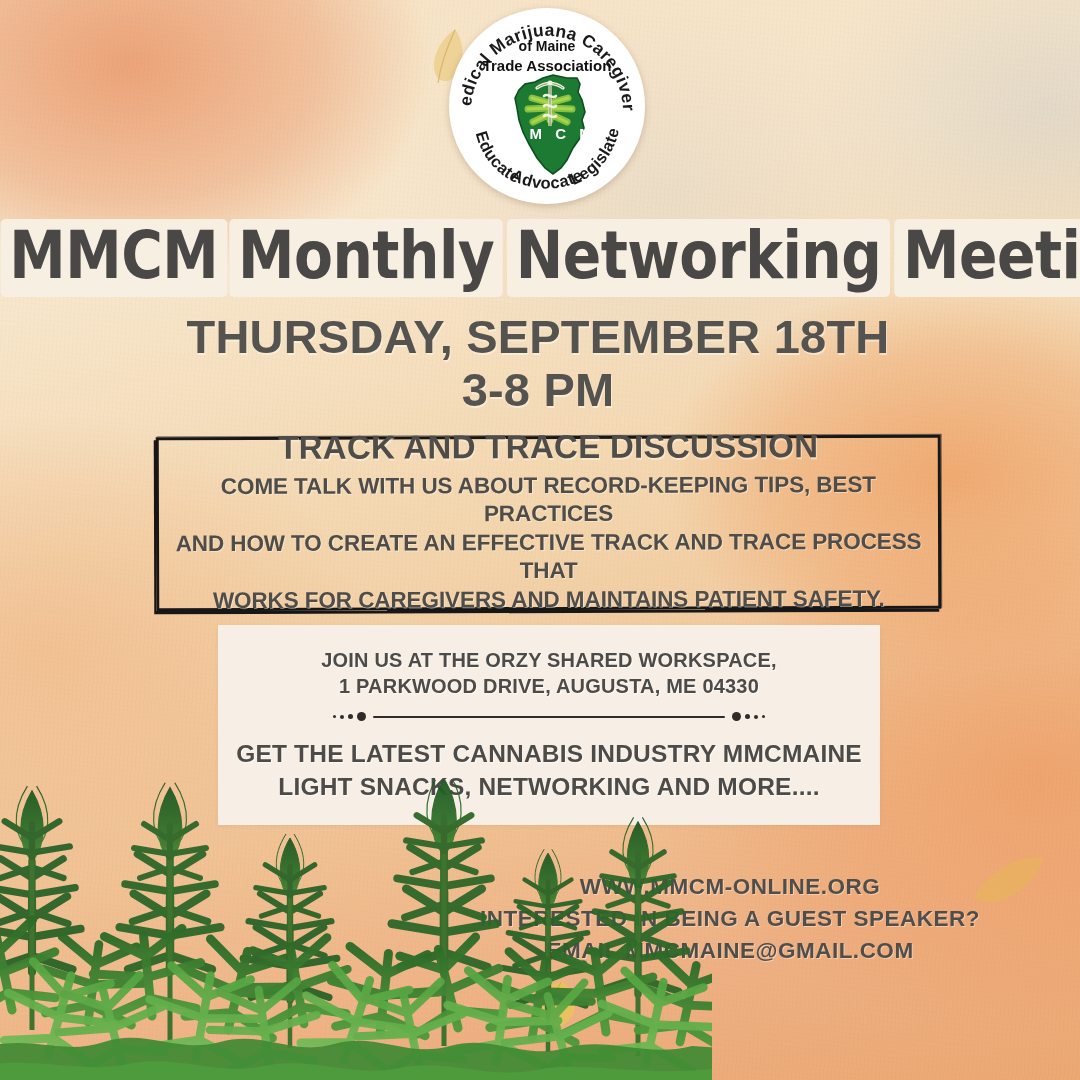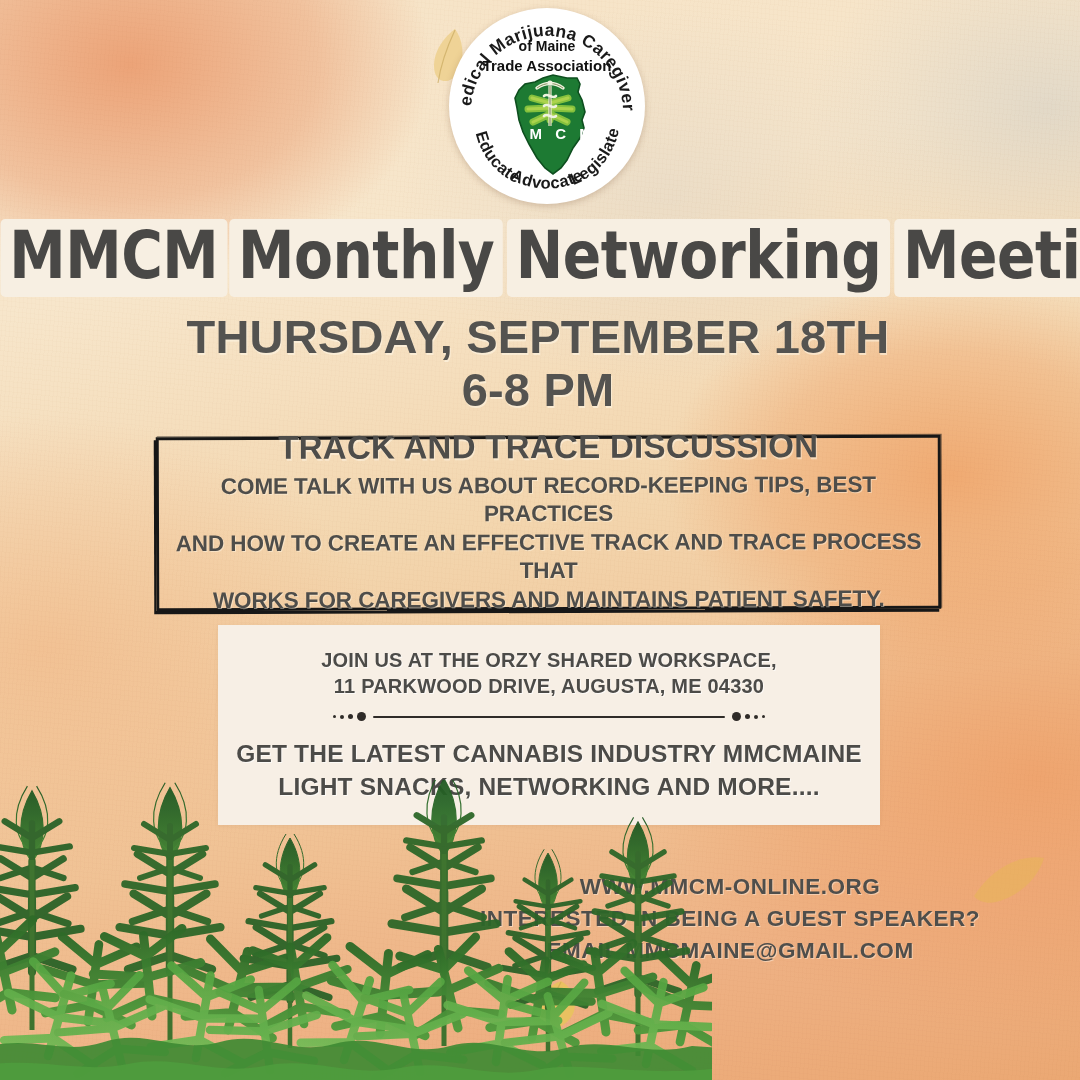--- a/index.html
+++ b/index.html
@@ -188,38 +188,38 @@
       </svg>
     </div>
   </div>
 
   <div class="headline">
     <span class="w"><span>MMCM</span></span><span class="w"><span>Monthly</span></span><span class="w"><span>Networking</span></span><span class="w"><span>Meeting</span></span>
   </div>
 
   <div class="dateline">
     <div>THURSDAY, SEPTEMBER 18TH</div>
-    <div class="l2">6-8 PM</div>
+    <div class="l2">3-8 PM</div>
   </div>
 
   <div class="frame">
     <div class="frame-inner">
       <div class="frame-title">TRACK AND TRACE DISCUSSION</div>
       <div class="frame-body">
         <div>COME TALK WITH US ABOUT RECORD-KEEPING TIPS, BEST PRACTICES</div>
         <div>AND HOW TO CREATE AN EFFECTIVE TRACK AND TRACE PROCESS THAT</div>
         <div>WORKS FOR CAREGIVERS AND MAINTAINS PATIENT SAFETY.</div>
       </div>
     </div>
   </div>
 
   <div class="card">
     <div class="card-addr">
       <div>JOIN US AT THE ORZY SHARED WORKSPACE,</div>
-      <div>11 PARKWOOD DRIVE, AUGUSTA, ME 04330</div>
+      <div>1 PARKWOOD DRIVE, AUGUSTA, ME 04330</div>
     </div>
 
     <div class="divider">
       <span class="d d1"></span>
       <span class="d d2"></span>
       <span class="d d3"></span>
       <span class="d dbig"></span>
       <span class="line"></span>
       <span class="d dbig"></span>
       <span class="d d3"></span>

